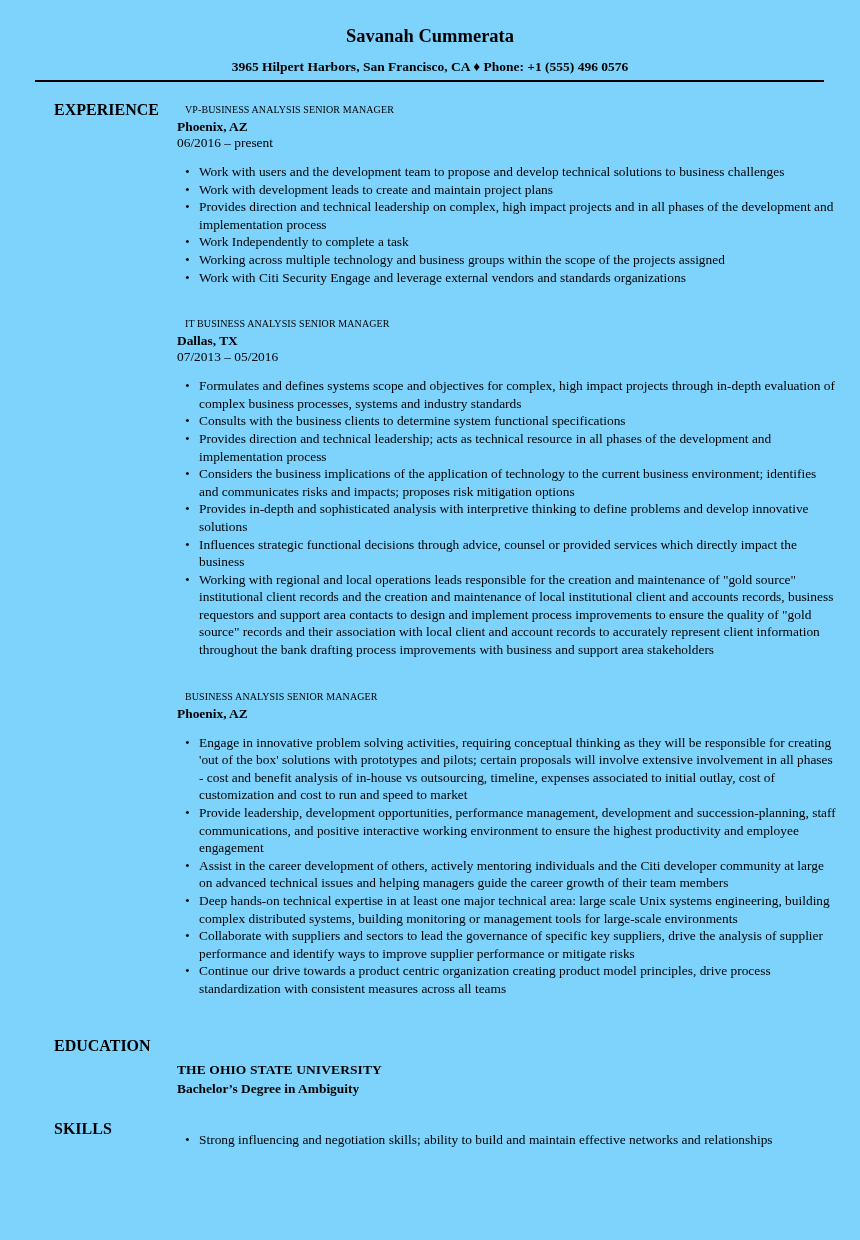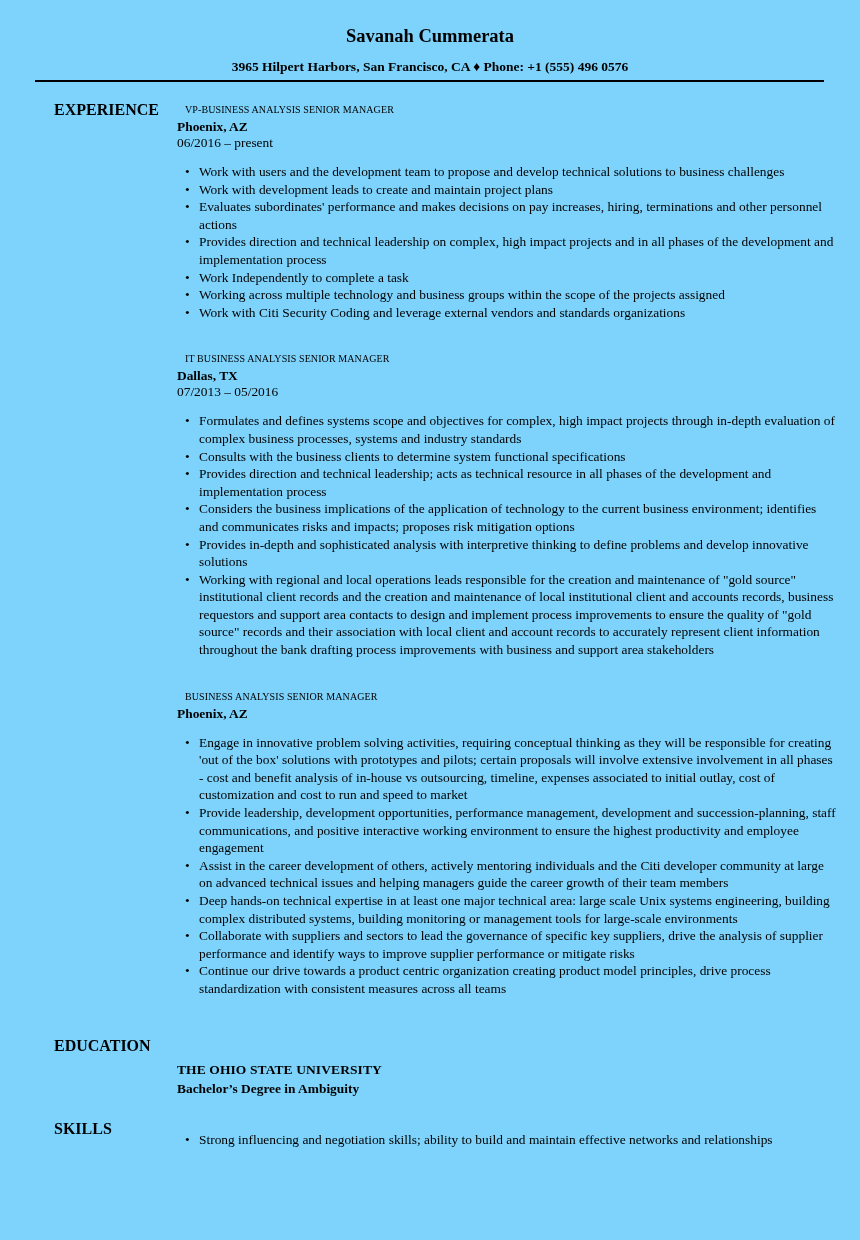--- a/index.html
+++ b/index.html
@@ -60,38 +60,38 @@
     <div class="section-label">EXPERIENCE</div>
     <div class="section-content">
 
       <div class="job">
         <div class="job-title">VP-BUSINESS ANALYSIS SENIOR MANAGER</div>
         <div class="job-location">Phoenix, AZ</div>
         <div class="job-dates">06/2016 – present</div>
         <ul class="bullets">
           <li>Work with users and the development team to propose and develop technical solutions to business challenges</li>
           <li>Work with development leads to create and maintain project plans</li>
-          <li>Evaluates subordinates' performance and makes decisions on pay increases, hiring, terminations and other personnel actions</li>
           <li>Provides direction and technical leadership on complex, high impact projects and in all phases of the development and implementation process</li>
           <li>Work Independently to complete a task</li>
           <li>Working across multiple technology and business groups within the scope of the projects assigned</li>
-          <li>Work with Citi Security Coding and leverage external vendors and standards organizations</li>
+          <li>Work with Citi Security Engage and leverage external vendors and standards organizations</li>
         </ul>
       </div>
 
       <div class="job">
         <div class="job-title">IT BUSINESS ANALYSIS SENIOR MANAGER</div>
         <div class="job-location">Dallas, TX</div>
         <div class="job-dates">07/2013 – 05/2016</div>
         <ul class="bullets">
           <li>Formulates and defines systems scope and objectives for complex, high impact projects through in-depth evaluation of complex business processes, systems and industry standards</li>
           <li>Consults with the business clients to determine system functional specifications</li>
           <li>Provides direction and technical leadership; acts as technical resource in all phases of the development and implementation process</li>
           <li>Considers the business implications of the application of technology to the current business environment; identifies and communicates risks and impacts; proposes risk mitigation options</li>
           <li>Provides in-depth and sophisticated analysis with interpretive thinking to define problems and develop innovative solutions</li>
+          <li>Influences strategic functional decisions through advice, counsel or provided services which directly impact the business</li>
           <li>Working with regional and local operations leads responsible for the creation and maintenance of "gold source" institutional client records and the creation and maintenance of local institutional client and accounts records, business requestors and support area contacts to design and implement process improvements to ensure the quality of "gold source" records and their association with local client and account records to accurately represent client information throughout the bank drafting process improvements with business and support area stakeholders</li>
         </ul>
       </div>
 
       <div class="job">
         <div class="job-title">BUSINESS ANALYSIS SENIOR MANAGER</div>
         <div class="job-location">Phoenix, AZ</div>
         <ul class="bullets">
           <li>Engage in innovative problem solving activities, requiring conceptual thinking as they will be responsible for creating 'out of the box' solutions with prototypes and pilots; certain proposals will involve extensive involvement in all phases - cost and benefit analysis of in-house vs outsourcing, timeline, expenses associated to initial outlay, cost of customization and cost to run and speed to market</li>
           <li>Provide leadership, development opportunities, performance management, development and succession-planning, staff communications, and positive interactive working environment to ensure the highest productivity and employee engagement</li>

